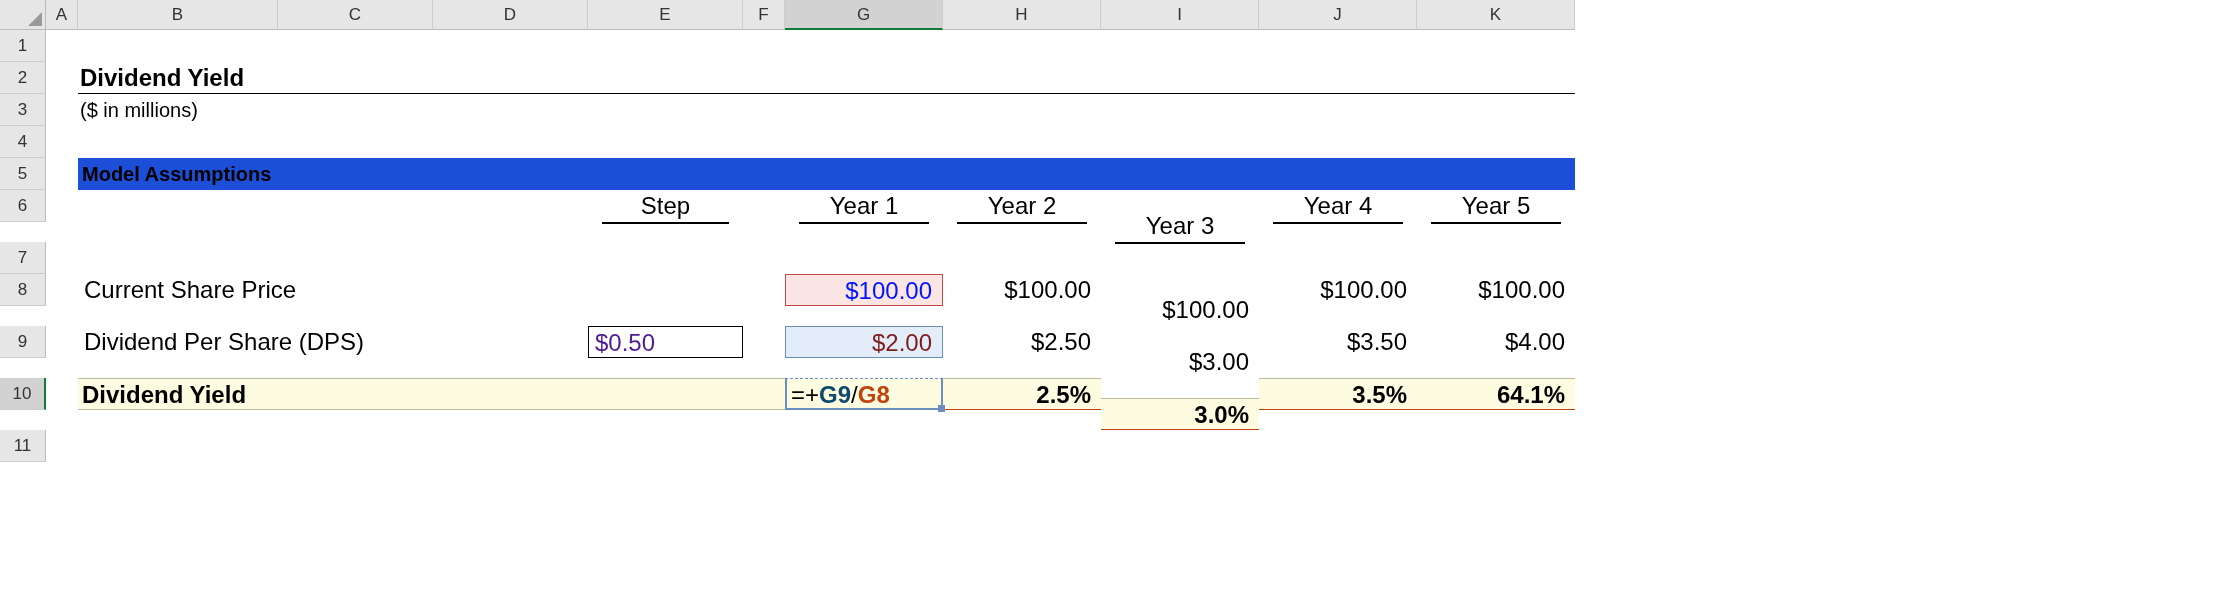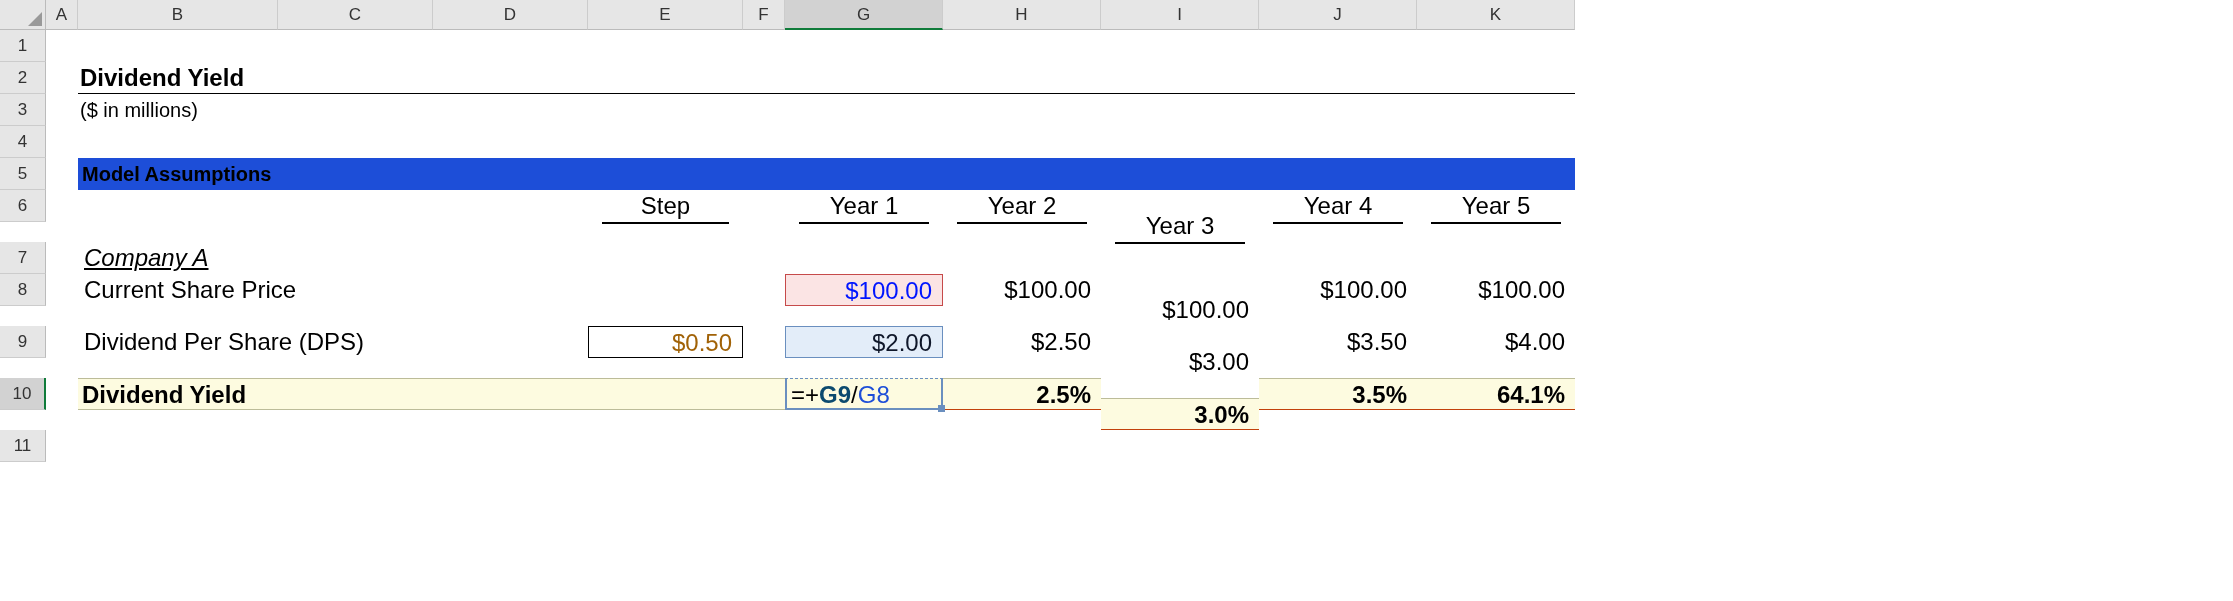--- a/index.html
+++ b/index.html
@@ -103,37 +103,37 @@
     .company{
       font-style:italic;
       text-decoration:underline;
     }
     .money{
       text-align:right;
       padding-right:10px;
     }
     .step-box{
       border:1px solid #000;
-      text-align:right;
-      padding-right:10px;
-      color:#a16207;
+      text-align:left;
+      padding-right:16px;
+      color:#4c1d95;
     }
     .red-trace{
       background:#fbe4e4;
       border:1px solid #c64a4a;
       text-align:right;
       padding-right:10px;
       color:#0015ff;
     }
     .blue-trace{
       background:#e3edf9;
       border:1px solid #6a8fbf;
       text-align:right;
       padding-right:10px;
-      color:#0f172a;
+      color:#7f1d1d;
     }
     .yield-row{
       background:#fdfbe0;
       font-weight:bold;
       border-top:1px solid #bcbc99;
       border-bottom:1px solid #c2410c;
       text-align:right;
       padding-right:10px;
     }
     .yield-label{
@@ -148,21 +148,21 @@
       background:#fdfbe0;
       border:2px solid #6a8fbf;
       border-top:1px dashed #6a8fbf;
       font-weight:normal;
       text-align:left;
       padding:0 4px;
       position:relative;
     }
     .formula-cell .blk{color:#000;}
     .formula-cell .bref{color:#0c4a6e;font-weight:bold;}
-    .formula-cell .rref{color:#1d4ed8;font-weight:normal;}
+    .formula-cell .rref{color:#c2410c;font-weight:bold;}
     .formula-cell::after{
       content:"";
       position:absolute;
       right:-4px;
       bottom:-4px;
       width:7px;height:7px;
       background:#6a8fbf;
     }
   </style>
 </head>
@@ -210,21 +210,20 @@
       <div class="yearhdr">Year 3</div>
     </div>
   <div class="cell r6 cJ">
       <div class="yearhdr">Year 4</div>
     </div>
   <div class="cell r6 cK">
       <div class="yearhdr">Year 5</div>
     </div>
 
   <div class="rowhdr r7">7</div>
-  <div class="cell r7 cB company" style="grid-column:3/7">Company A</div>
 
   <div class="rowhdr r8">8</div>
   <div class="cell r8" style="grid-column:3/7">Current Share Price</div>
   <div class="cell r8 cG red-trace">$100.00</div>
   <div class="cell r8 cH money">$100.00</div>
   <div class="cell r8 cI money">$100.00</div>
   <div class="cell r8 cJ money">$100.00</div>
   <div class="cell r8 cK money">$100.00</div>
 
   <div class="rowhdr r9">9</div>

